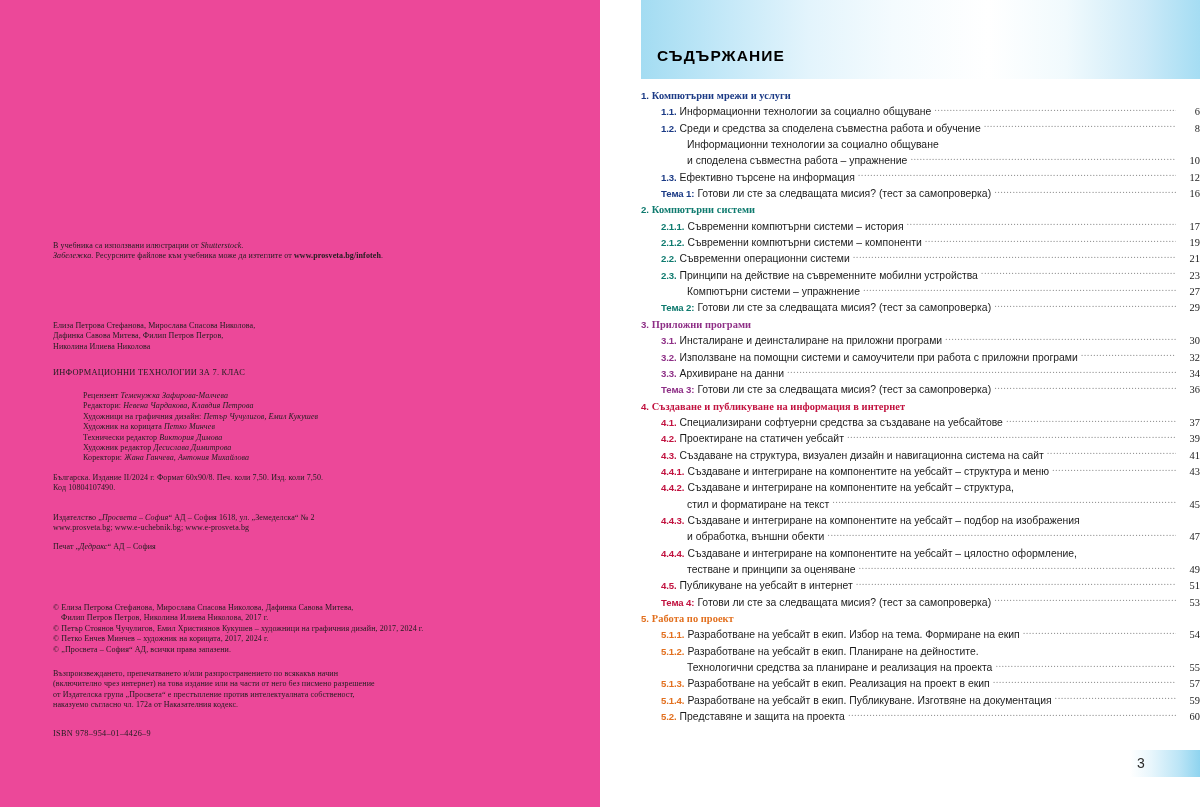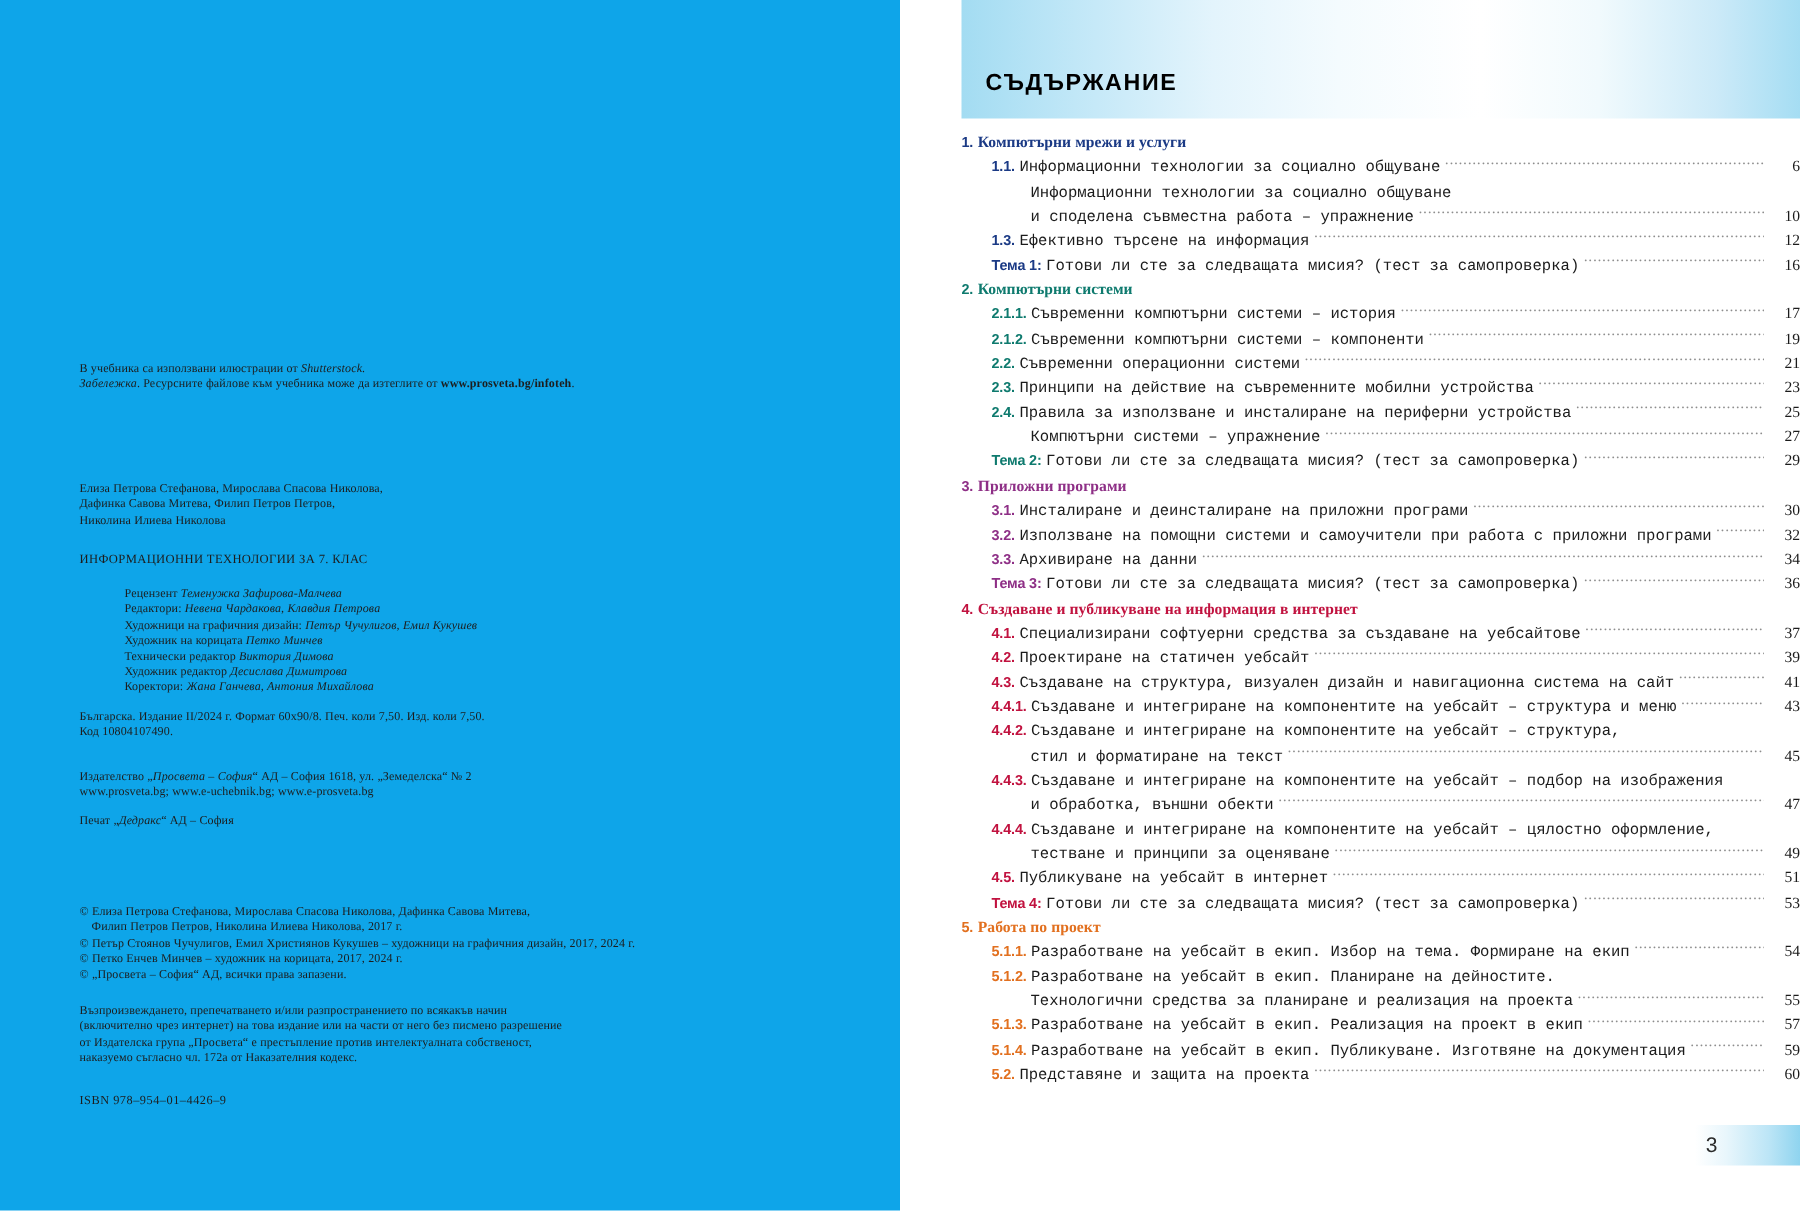--- a/index.html
+++ b/index.html
@@ -22,21 +22,21 @@
     position: absolute;
     inset: 0;
     display: block;
   }
 
   
   #left-page {
     position: absolute;
     left: 0; top: 0;
     width: 600px; height: 807px;
-    background: #0ea5e9;
+    background: #ec4899;
   }
   .imprint-block {
     position: absolute;
     left: 53px;
     width: 500px;
     font-family: "Liberation Serif", "DejaVu Serif", serif;
     font-size: 8.0px;
     line-height: 10.4px;
     color: #1d1d1d;
     letter-spacing: .1px;
@@ -115,21 +115,21 @@
   .sec-head .num { margin-right: 3px; }
 
   .toc-row .num {
     font-family: "Liberation Sans", "DejaVu Sans", sans-serif;
     font-weight: bold;
     font-size: 9.6px;
     letter-spacing: -.1px;
     flex: 0 0 auto;
   }
   .toc-row .txt {
-    font-family: Liberation Mono, monospace;
+    font-family: Liberation Sans, sans-serif;
     color: #1b1b1b;
     flex: 0 0 auto;
     margin-left: 3px;
   }
   .toc-row .txt.nolead { margin-left: 0; }
 
   .toc-row .leader {
     flex: 1 1 auto;
     min-width: 4px;
     overflow: hidden;
@@ -262,20 +262,26 @@
         <div class="toc-row sec-head lvl-sec c-blue">
           <span class="num">1.</span>
           <span>Компютърни мрежи и услуги</span>
         </div>
         <div class="toc-row lvl-1 c-blue">
           <span class="num">1.1.</span>
           <span class="txt">Информационни технологии за социално общуване</span>
           <span class="leader"></span>
           <span class="page">6</span>
         </div>
+        <div class="toc-row lvl-1 c-blue">
+          <span class="num">1.2.</span>
+          <span class="txt">Среди и средства за споделена съвместна работа и обучение</span>
+          <span class="leader"></span>
+          <span class="page">8</span>
+        </div>
         <div class="toc-row lvl-cont c-blue cont">
           <span class="txt nolead">Информационни технологии за социално общуване</span>
           <span class="leader" style="visibility: hidden;"></span>
           <span class="page"></span>
         </div>
         <div class="toc-row lvl-cont c-blue cont">
           <span class="txt nolead">и споделена съвместна работа – упражнение</span>
           <span class="leader"></span>
           <span class="page">10</span>
         </div>
@@ -311,26 +317,20 @@
           <span class="num">2.2.</span>
           <span class="txt">Съвременни операционни системи</span>
           <span class="leader"></span>
           <span class="page">21</span>
         </div>
         <div class="toc-row lvl-1 c-teal">
           <span class="num">2.3.</span>
           <span class="txt">Принципи на действие на съвременните мобилни устройства</span>
           <span class="leader"></span>
           <span class="page">23</span>
-        </div>
-        <div class="toc-row lvl-1 c-teal">
-          <span class="num">2.4.</span>
-          <span class="txt">Правила за използване и инсталиране на периферни устройства</span>
-          <span class="leader"></span>
-          <span class="page">25</span>
         </div>
         <div class="toc-row lvl-cont c-teal cont">
           <span class="txt nolead">Компютърни системи – упражнение</span>
           <span class="leader"></span>
           <span class="page">27</span>
         </div>
         <div class="toc-row lvl-1 c-teal">
           <span class="num">Тема 2:</span>
           <span class="txt">Готови ли сте за следващата мисия? (тест за самопроверка)</span>
           <span class="leader"></span>

